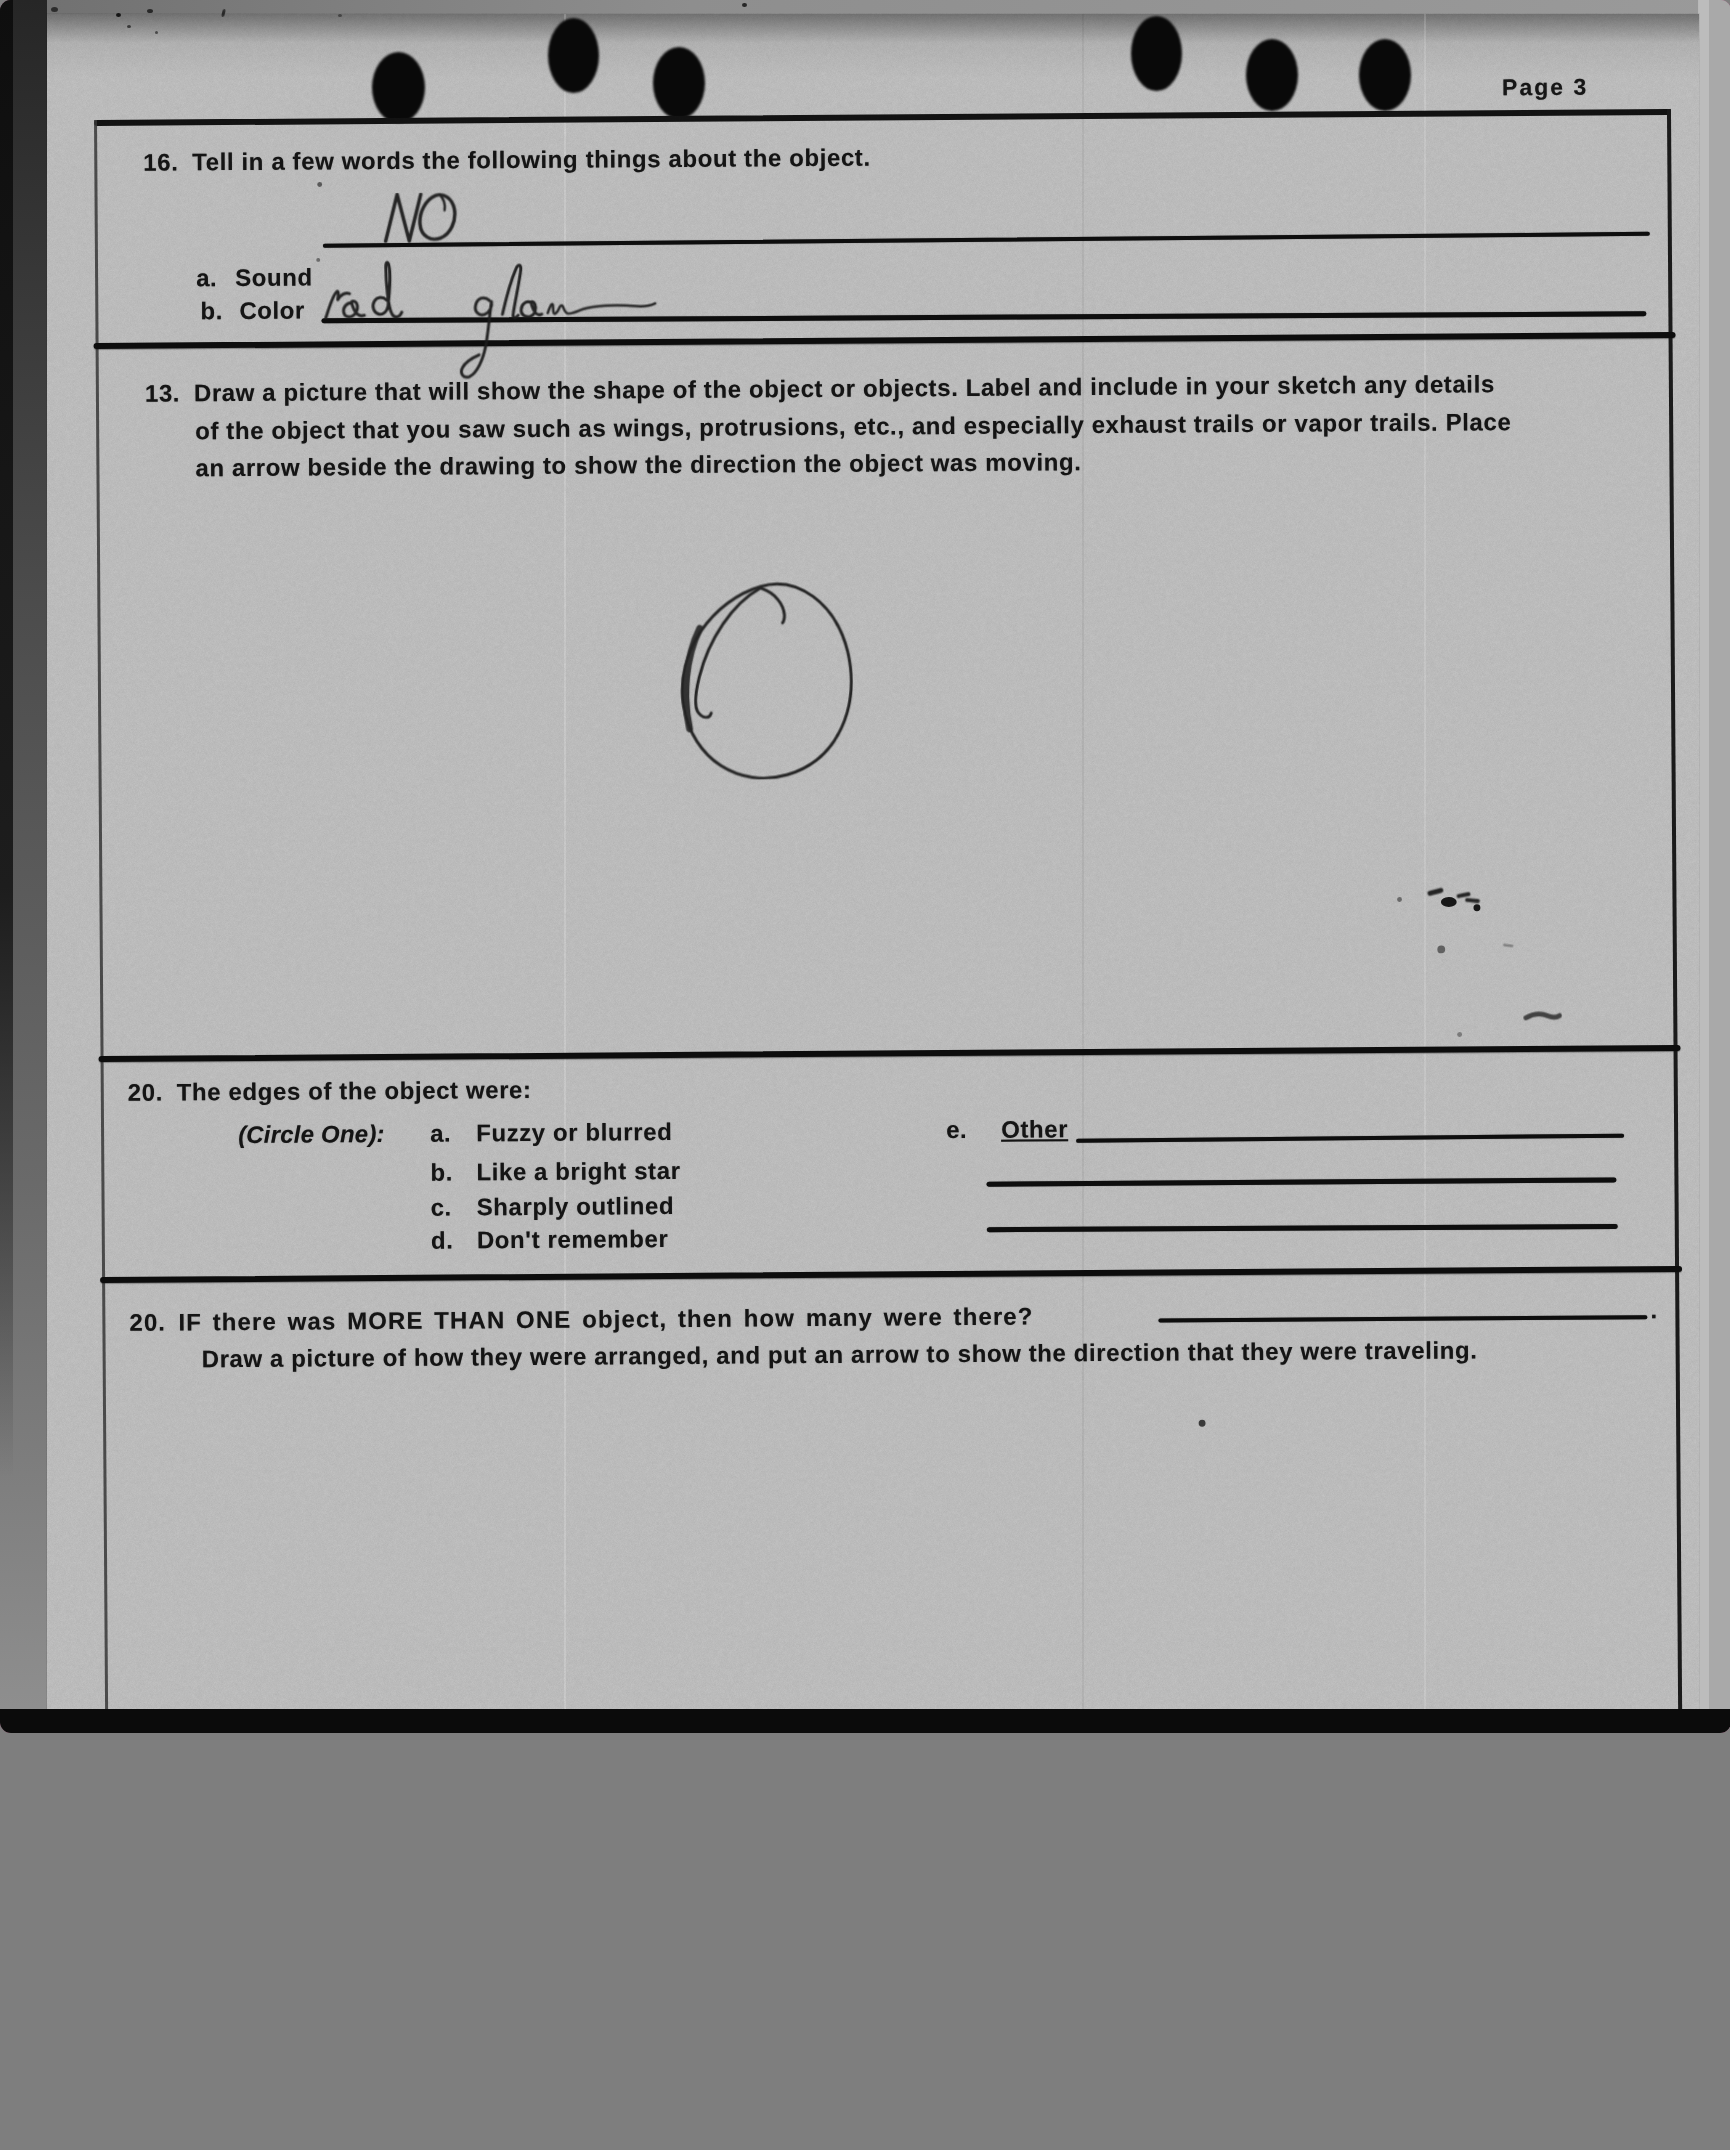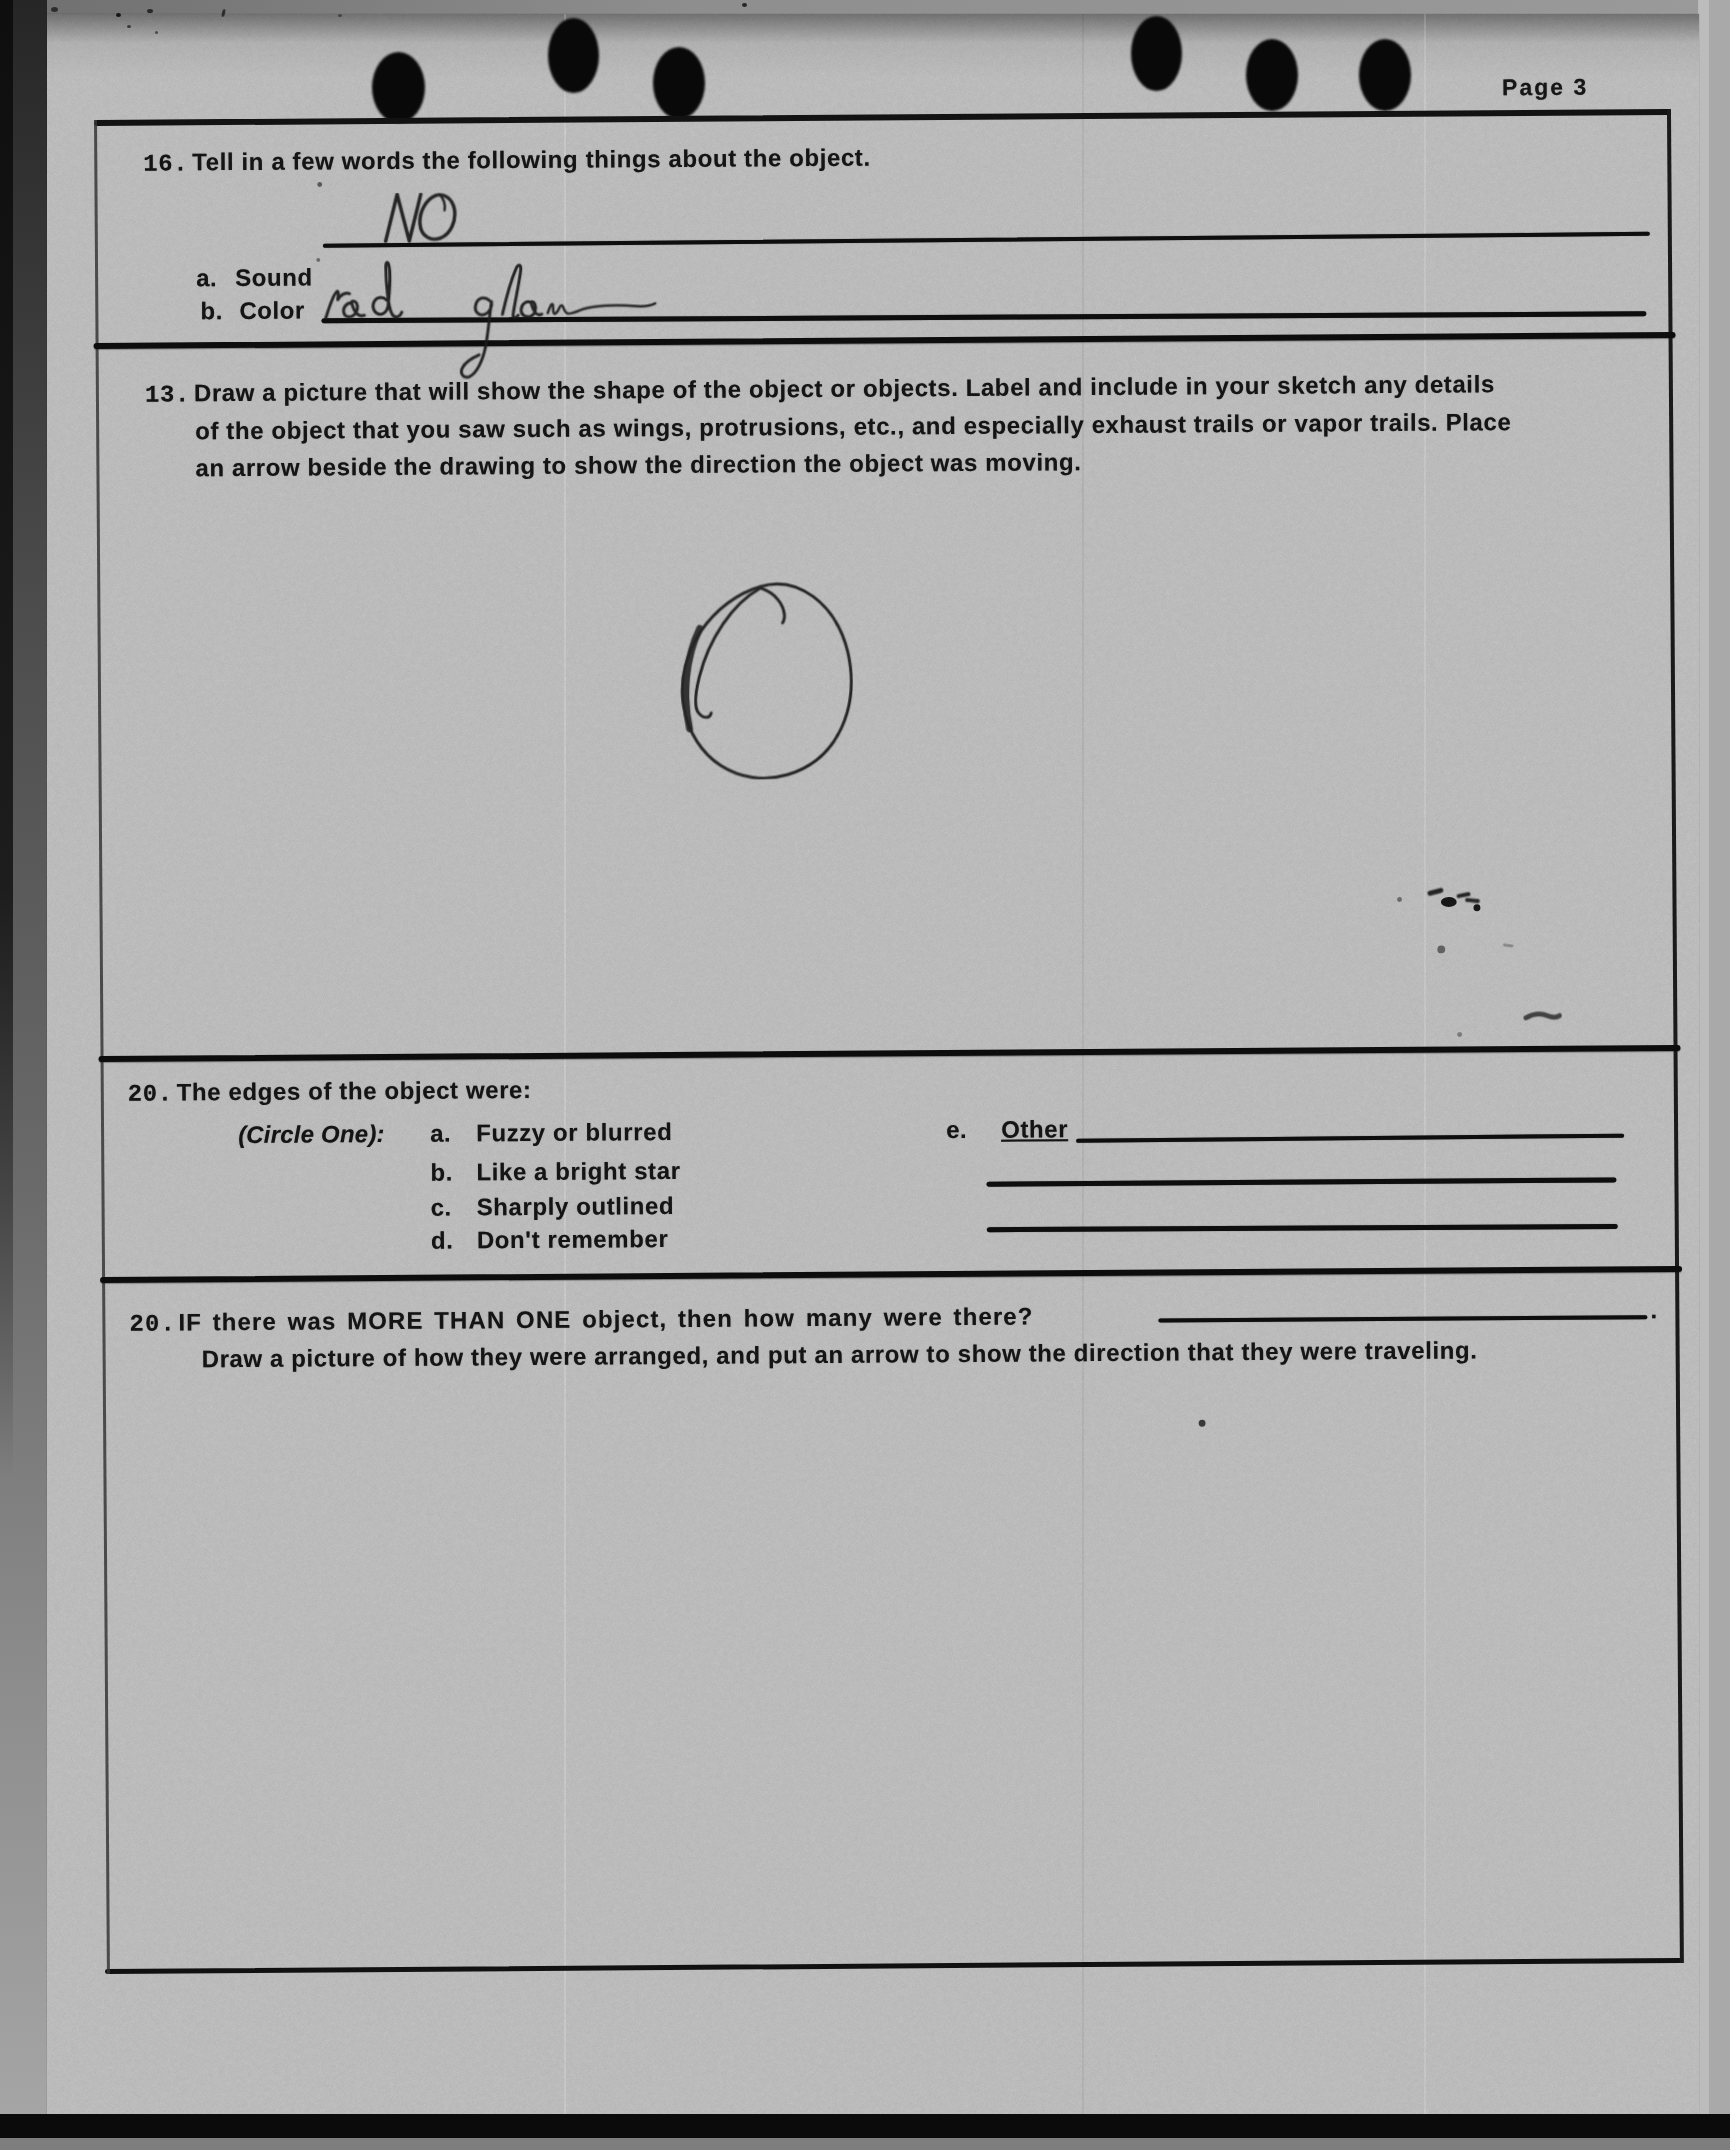--- a/index.html
+++ b/index.html
@@ -1,17 +1,17 @@
 <!DOCTYPE html>
 <html style="font-size:8px"><head>
 <meta charset="utf-8">
 <style>
   html,body{margin:0;padding:0;background:#7e7e7e;}
-  #scan{position:relative;width:1731px;height:2138px;overflow:hidden;
-        background:#ec4899;font-family:"Liberation Sans",sans-serif;}
+  #scan{position:relative;width:1731px;height:1733px;overflow:hidden;
+        background:#ec4899;font-family:"Liberation Sans",sans-serif;border-radius:11px;}
   
   .edge-left{position:absolute;left:0;top:0;width:47px;height:2151px;
     background:linear-gradient(to bottom,#262626,#4c4c4c 28%,#6a6a6a 55%,#8f8f8f 80%,#a7a7a7);}
   .edge-left-dark{position:absolute;left:0;top:0;width:13px;height:1478px;
     background:linear-gradient(to bottom,#0e0e0e,#1d1d1d 60%,rgba(40,40,40,0));}
   .edge-top{position:absolute;left:0;top:0;width:1731px;height:15px;
     background:linear-gradient(to right,#6f6f6f,#8e8e8e 40%,#9a9a9a);}
   .edge-right{position:absolute;right:0;top:0;width:32px;height:2151px;background:#a9a9a9;}
   .edge-right-light{position:absolute;right:22px;top:0;width:11px;height:2151px;background:#c0c0c0;opacity:.8;}
   .edge-bottom{position:absolute;left:0;bottom:0;width:1731px;height:24px;background:#0b0b0b;}
@@ -31,21 +31,21 @@
   .b-top{position:absolute;left:0;top:0;width:100%;height:6px;background:#141414;border-radius:3px;}
   .b-bottom{position:absolute;left:-2px;bottom:0;width:100%;height:5px;background:#121212;border-radius:2.5px;}
   .b-right{position:absolute;right:0;top:0;bottom:0;width:4.4px;background:#1c1c1c;}
   .b-left{position:absolute;left:0;top:0;bottom:0;width:3px;background:#3a3a3a;opacity:.85;}
   .divider{position:absolute;left:-2px;right:-3px;background:#0e0e0e;border-radius:3px;
     box-shadow:0 1px 1px rgba(20,20,20,.35);}
   
   .t{position:absolute;white-space:nowrap;font-weight:700;font-size:24px;color:#161616;
      letter-spacing:0.6px;text-shadow:0 0 1px rgba(25,25,25,.45);}
   .t .num{display:inline-block;}
-  .w100{width:49px;font-family:Liberation Mono, monospace;} .w80{width:39px;} .w93{width:46px;} .w112{width:55px;}
+  .w100{width:49px;} .w80{width:39px;} .w93{width:46px;} .w112{width:55px;}
   .ital{font-style:italic;letter-spacing:0.2px;}
   .ls2{letter-spacing:1.1px;word-spacing:3px;}
   
   .u{position:absolute;background:#0f0f0f;border-radius:2.5px;box-shadow:0 0 1px rgba(5,5,5,.55);}
   .ink{position:absolute;left:0;top:0;pointer-events:none;}
   .speck{position:absolute;background:#161616;border-radius:50%;filter:blur(0.5px);}
   svg.noise{position:absolute;left:0;top:0;pointer-events:none;}
 </style>
 </head>
 <body>

